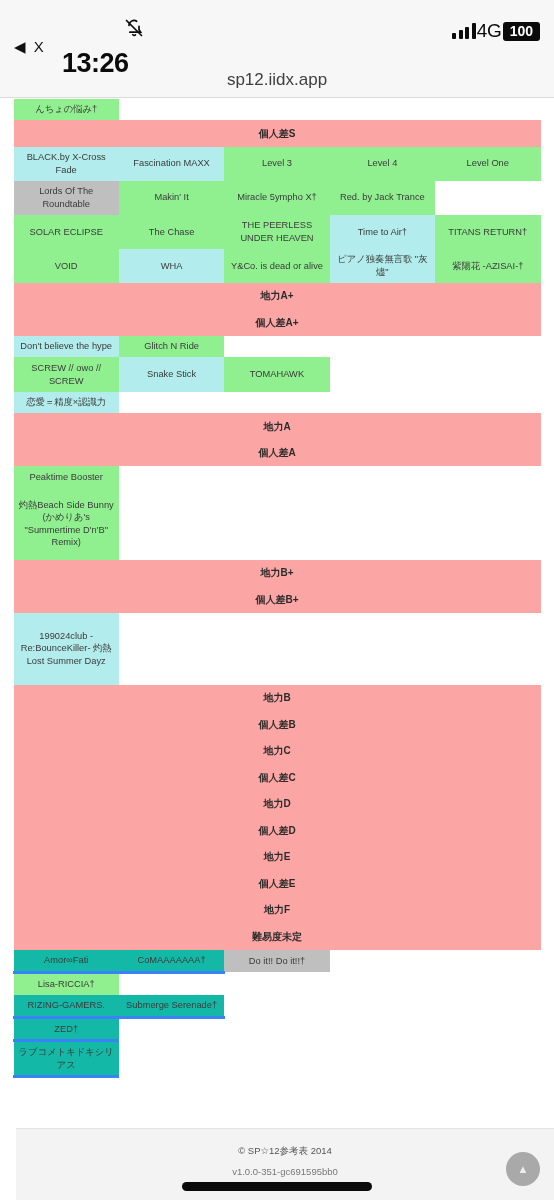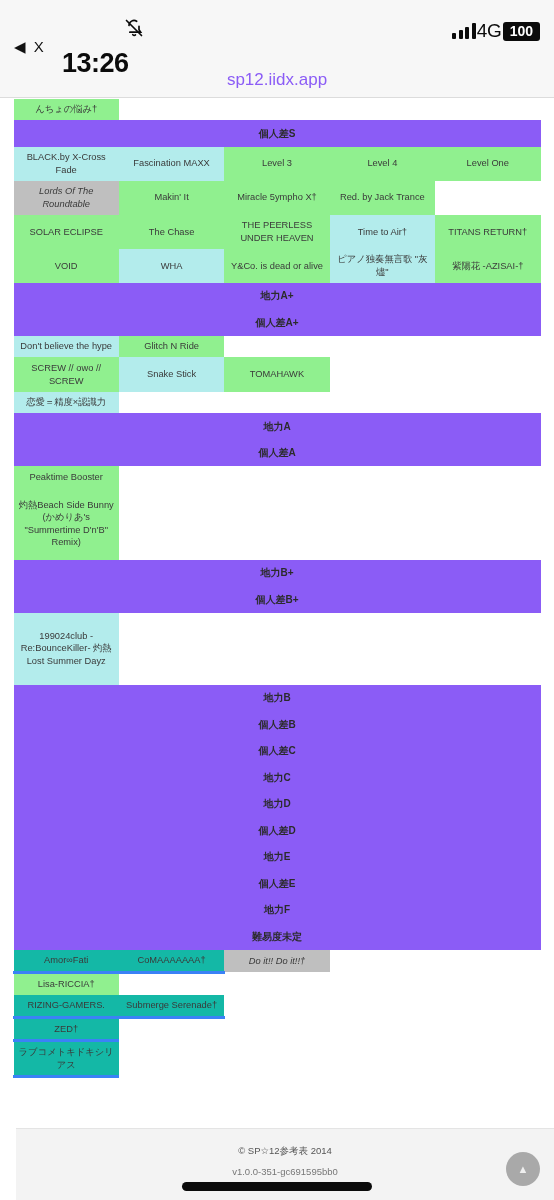--- a/index.html
+++ b/index.html
@@ -44,39 +44,39 @@
     background: #0b0b0b; color: #fff; font-size: 14px; font-weight: 700;
     border-radius: 3px; padding: 2px 7px 3px; line-height: 1;
   }
 
   
   .urlbar {
     height: 36px; background: #f7f7f7;
     display: flex; align-items: center; justify-content: center;
     border-bottom: 1px solid #dcdcdc;
   }
-  .urlbar span { font-size: 17px; color: #8b5cf6; }
+  .urlbar span { font-size: 17px; color: #404040; }
 
   
   .page { background: #fff; }
   .tablewrap { padding: 0 13px; }
   .grid { width: 100%; border-collapse: collapse; table-layout: fixed; }
   .grid td {
     font-size: 9.3px; line-height: 1.35; color: #3a3a3a;
     text-align: center; vertical-align: middle;
     padding: 4px 3px; border: 1px solid transparent;
     word-wrap: break-word;
   }
   td.c-green { background: #90f08f; }
   td.c-cyan  { background: #b3ecec; }
-  td.c-gray  { background: #bfbfbf; font-style: italic; }
+  td.c-gray  { background: #bfbfbf; }
   td.c-white { background: #14b8a6; border-bottom: 3px solid #3b82f6; }
   td.c-empty { background: #ffffff; }
   tr.bandrow td {
-    background: #8b5cf6; color: #2b2b2b;
+    background: #fca5a5; color: #2b2b2b;
     font-weight: 700; font-size: 10px; text-align: center;
     padding: 6px 19px;
   }
 
   
   .footer {
     position: absolute; left: 16px; right: 0; bottom: 0;
     height: 72px; background: #f3f3f3;
     border-top: 1px solid #e4e4e4;
     display: flex; flex-direction: column;
@@ -233,24 +233,24 @@
               <td class="c-empty" style="height: 72px;"></td>
               <td class="c-empty" style="height: 72px;"></td>
             </tr>
             <tr class="bandrow">
               <td colspan="5">地力B</td>
             </tr>
             <tr class="bandrow">
               <td colspan="5">個人差B</td>
             </tr>
             <tr class="bandrow">
+              <td colspan="5">地力C</td>
+            </tr>
+            <tr class="bandrow">
               <td colspan="5">個人差C</td>
-            </tr>
-            <tr class="bandrow">
-              <td colspan="5">地力C</td>
             </tr>
             <tr class="bandrow">
               <td colspan="5">地力D</td>
             </tr>
             <tr class="bandrow">
               <td colspan="5">個人差D</td>
             </tr>
             <tr class="bandrow">
               <td colspan="5">地力E</td>
             </tr>

